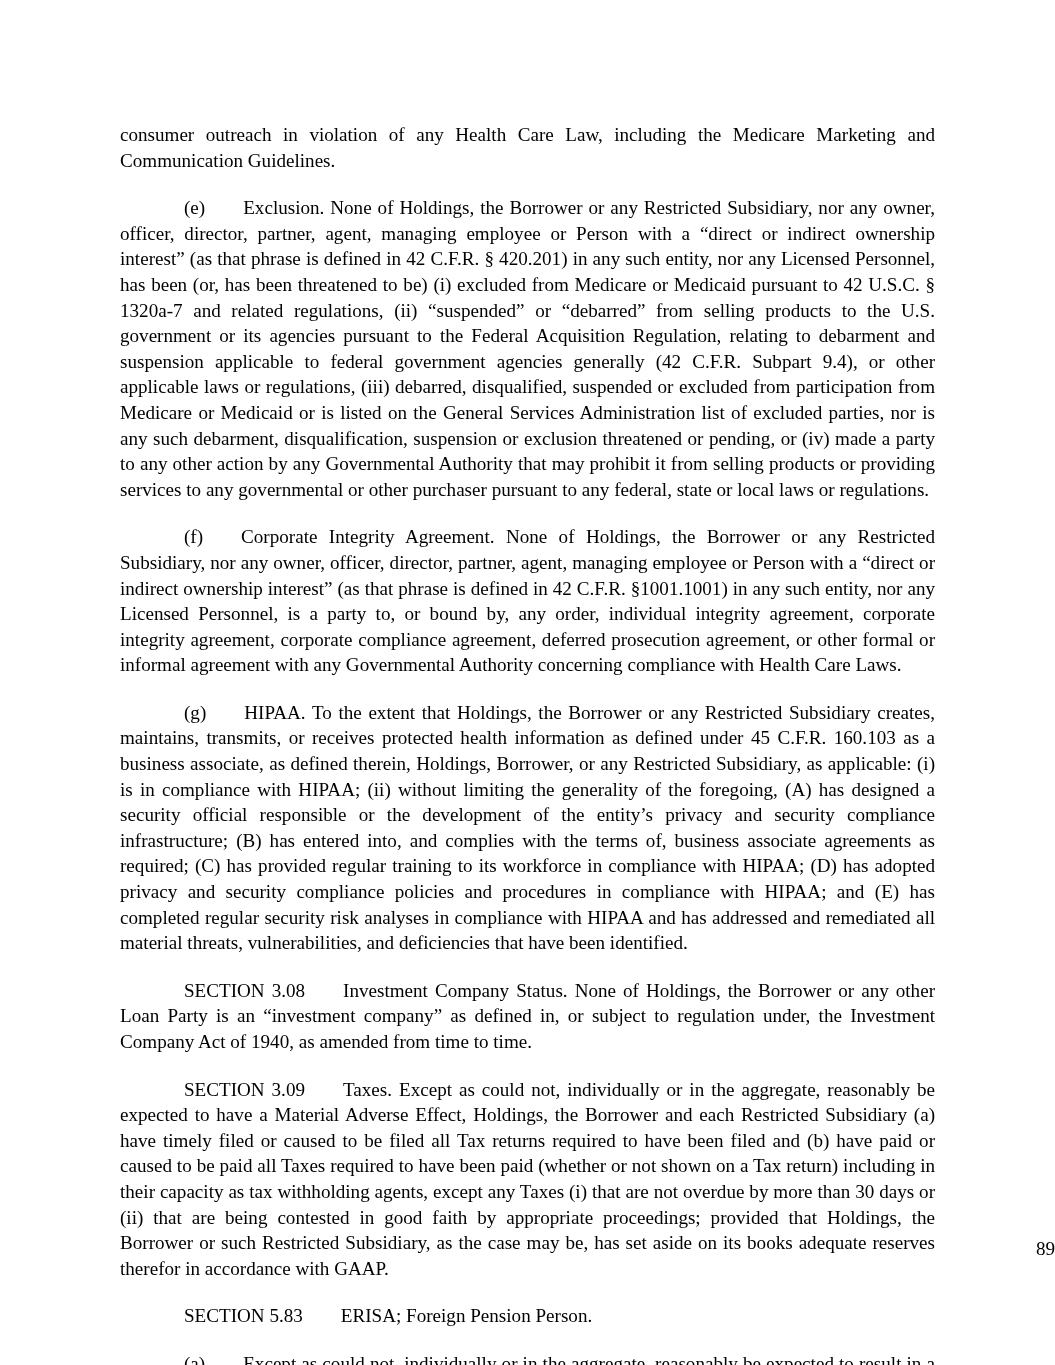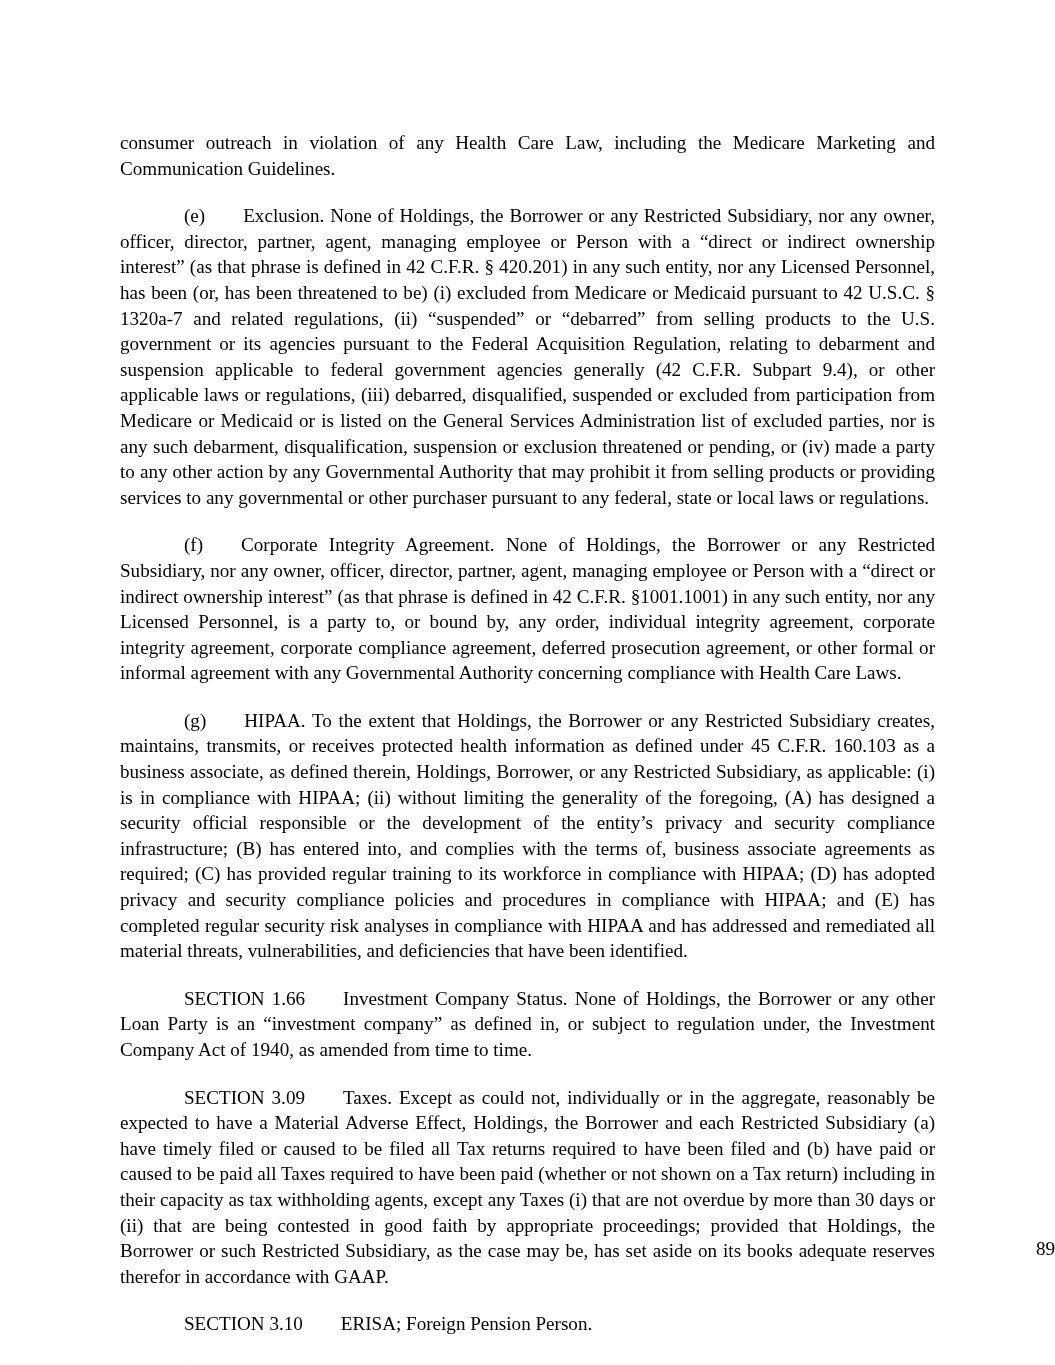--- a/index.html
+++ b/index.html
@@ -21,21 +21,21 @@
     padding: 122px 120px 0 120px;
   }
   .doc-body {
     width: 815px;
     font-size: 19.1px;
     line-height: 25.6px;
     text-align: justify;
     text-justify: inter-word;
   }
   .para {
-    margin: 8px 0 22px 0;
+    margin: 0 0 22px 0;
     text-align: justify;
   }
   .indent {
     display: inline-block;
     width: 64px;
   }
   .label-gap {
     display: inline-block;
     width: 38px;
   }
@@ -73,29 +73,29 @@
 
     <p class="para">
       <span class="indent"></span><span>(f)</span><span class="label-gap"></span><span class="u">Corporate Integrity Agreement</span><span>.  None of Holdings, the Borrower or any Restricted Subsidiary, nor any owner, officer, director, partner, agent, managing employee or Person with a “direct or indirect ownership interest” (as that phrase is defined in 42 C.F.R. §1001.1001) in any such entity, nor any Licensed Personnel, is a party to, or bound by, any order, individual integrity agreement, corporate integrity agreement, corporate compliance agreement, deferred prosecution agreement, or other formal or informal agreement with any Governmental Authority concerning compliance with Health Care Laws.</span>
     </p>
 
     <p class="para">
       <span class="indent"></span><span>(g)</span><span class="label-gap"></span><span class="u">HIPAA</span><span>. To the extent that Holdings, the Borrower or any Restricted Subsidiary creates, maintains, transmits, or receives protected health information as defined under 45 C.F.R. 160.103 as a business associate, as defined therein, Holdings, Borrower, or any Restricted Subsidiary, as applicable: (i) is in compliance with HIPAA; (ii) without limiting the generality of the foregoing, (A) has designed a security official responsible or the development of the entity’s privacy and security compliance infrastructure; (B) has entered into, and complies with the terms of, business associate agreements as required; (C) has provided regular training to its workforce in compliance with HIPAA; (D) has adopted privacy and security compliance policies and procedures in compliance with HIPAA; and (E) has completed regular security risk analyses in compliance with HIPAA and has addressed and remediated all material threats, vulnerabilities, and deficiencies that have been identified.</span>
     </p>
 
     <p class="para">
-      <span class="indent"></span><span>SECTION 1.66</span><span class="label-gap"></span><span class="u">Investment Company Status</span><span>.  None of Holdings, the Borrower or any other Loan Party is an “investment company” as defined in, or subject to regulation under, the Investment Company Act of 1940, as amended from time to time.</span>
+      <span class="indent"></span><span>SECTION 3.08</span><span class="label-gap"></span><span class="u">Investment Company Status</span><span>.  None of Holdings, the Borrower or any other Loan Party is an “investment company” as defined in, or subject to regulation under, the Investment Company Act of 1940, as amended from time to time.</span>
     </p>
 
     <p class="para">
       <span class="indent"></span><span>SECTION 3.09</span><span class="label-gap"></span><span class="u">Taxes</span><span>.  Except as could not, individually or in the aggregate, reasonably be expected to have a Material Adverse Effect, Holdings, the Borrower and each Restricted Subsidiary (a) have timely filed or caused to be filed all Tax returns required to have been filed and (b) have paid or caused to be paid all Taxes required to have been paid (whether or not shown on a Tax return) including in their capacity as tax withholding agents, except any Taxes  (i) that are not overdue by more than 30 days or (ii) that are being contested in good faith by appropriate proceedings; </span><span class="u">provided</span><span> that Holdings, the Borrower or such Restricted Subsidiary, as the case may be, has set aside on its books adequate reserves therefor in accordance with GAAP.</span>
     </p>
 
     <p class="para nojust">
-      <span class="indent"></span><span>SECTION 3.10</span><span class="label-gap"></span><span class="u">ERISA; Foreign Pension Person</span><span>.</span>
+      <span class="indent"></span><span>SECTION 5.83</span><span class="label-gap"></span><span class="u">ERISA; Foreign Pension Person</span><span>.</span>
     </p>
 
     <p class="para last-para">
       <span class="indent"></span><span>(a)</span><span class="label-gap"></span><span>Except as could not, individually or in the aggregate, reasonably be expected to result in a Material Adverse Effect, each Plan is in compliance with the applicable provisions of ERISA, the Code and</span>
     </p>
 
   </div>
 
   <div class="page-number">89</div>
 </div>

